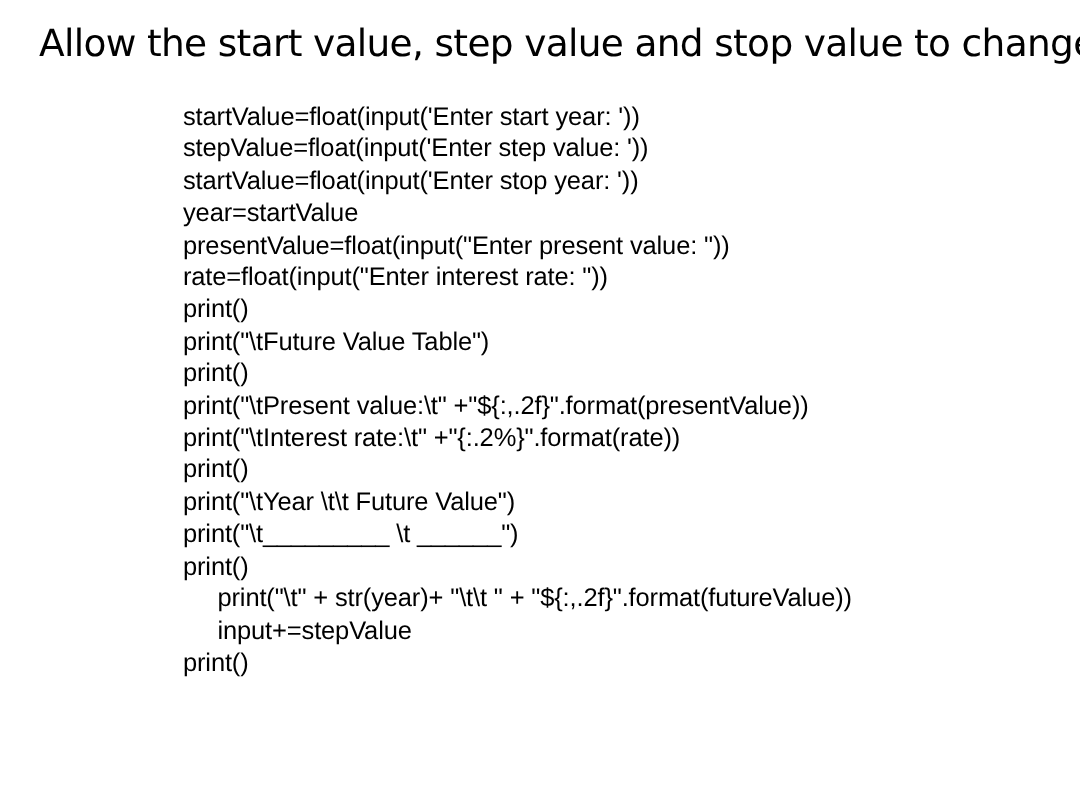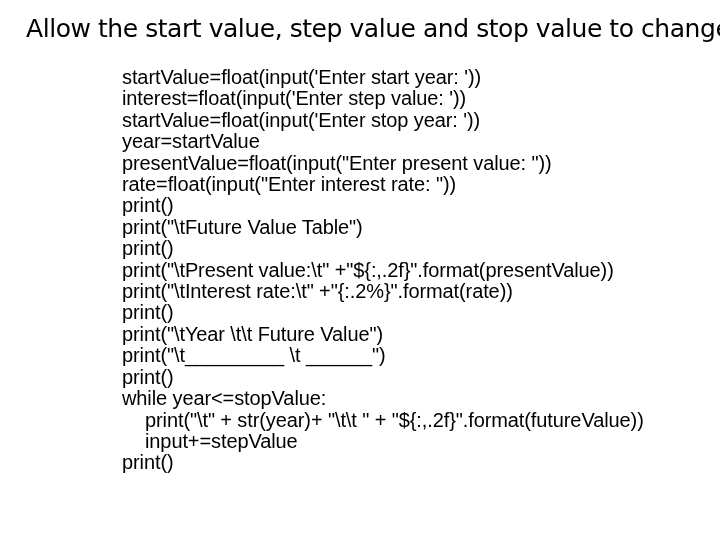--- a/index.html
+++ b/index.html
@@ -43,54 +43,53 @@
 
   
   #code-block {
     position: absolute;
     left: 122px;
     top: 67px;
     width: 586px;
   }
   .code-line {
     font-family: "Liberation Sans", sans-serif;
-    font-size: 20px;
+    font-size: 17px;
     line-height: 21.4px;
     font-weight: 400;
     color: #000000;
     white-space: pre;
     letter-spacing: -0.1px;
     min-height: 21.4px;
   }
   .code-line.indent-1 {
     padding-left: 23px;
   }
 </style>
 </head>
 <body>
 
 <div id="slide">
 
   <div id="slide-title">Allow the start value, step value and stop value to change</div>
 
   <div id="code-block">
       <div class="code-line">startValue=float(input('Enter start year: '))</div>
-      <div class="code-line">interest=float(input('Enter step value: '))</div>
+      <div class="code-line">stepValue=float(input('Enter step value: '))</div>
       <div class="code-line">startValue=float(input('Enter stop year: '))</div>
       <div class="code-line">year=startValue</div>
       <div class="code-line">presentValue=float(input("Enter present value: "))</div>
       <div class="code-line">rate=float(input("Enter interest rate: "))</div>
       <div class="code-line">print()</div>
       <div class="code-line">print("\tFuture Value Table")</div>
       <div class="code-line">print()</div>
       <div class="code-line">print("\tPresent value:\t" +"${:,.2f}".format(presentValue))</div>
       <div class="code-line">print("\tInterest rate:\t" +"{:.2%}".format(rate))</div>
       <div class="code-line">print()</div>
       <div class="code-line">print("\tYear \t\t Future Value")</div>
       <div class="code-line">print("\t_________ \t ______")</div>
       <div class="code-line">print()</div>
-      <div class="code-line">while year&lt;=stopValue:</div>
       <div class="code-line indent-1">print("\t" + str(year)+ "\t\t " + "${:,.2f}".format(futureValue))</div>
       <div class="code-line indent-1">input+=stepValue</div>
       <div class="code-line">print()</div>
     </div>
 
 </div>
 
 </body></html>

